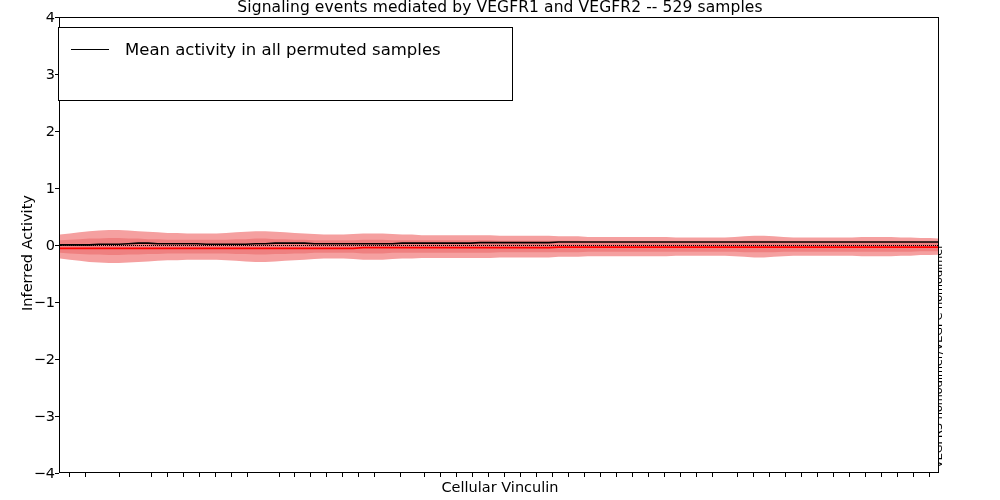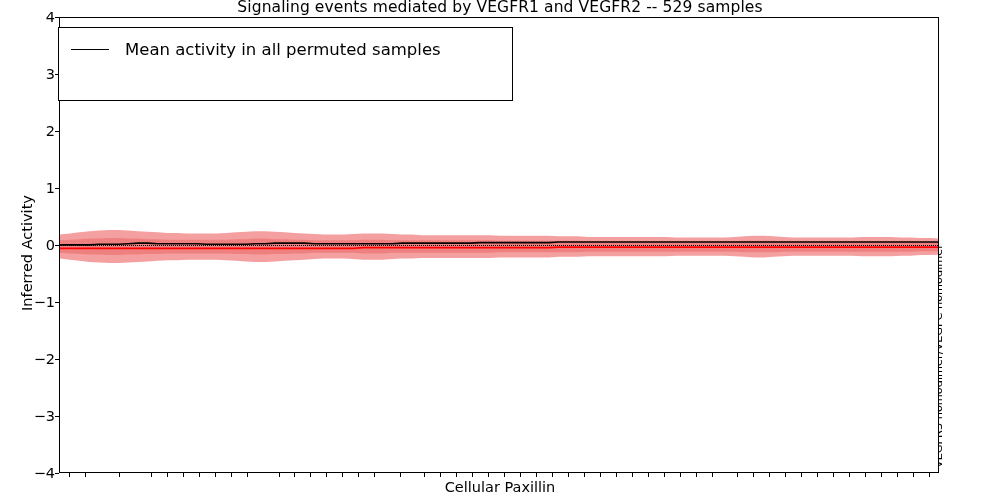--- a/index.html
+++ b/index.html
@@ -70,21 +70,21 @@
   svg{display:block;}
 </style>
 </head>
 <body>
 
 <div id="root">
 
   <div id="title">Signaling events mediated by VEGFR1 and VEGFR2 -- 529 samples</div>
 
   <div id="ylabel">Inferred Activity</div>
-  <div id="xlabel">Cellular Paxillin</div>
+  <div id="xlabel">Cellular Vinculin</div>
 
   <div id="yaxis"></div>
   <div id="xticklabels">
       <div class="xtl" style="left: 73px; top: 468px;">AKT1</div>
       <div class="xtl" style="left: 89px; top: 468px;">PI3K/GAB1</div>
       <div class="xtl" style="left: 123px; top: 468px;">VEGFA</div>
       <div class="xtl" style="left: 155px; top: 468px;">CAV1</div>
       <div class="xtl" style="left: 171px; top: 468px;">GAB1</div>
       <div class="xtl" style="left: 187px; top: 468px;">HRAS/GTP</div>
       <div class="xtl" style="left: 203px; top: 468px;">HRAS/GDP</div>

